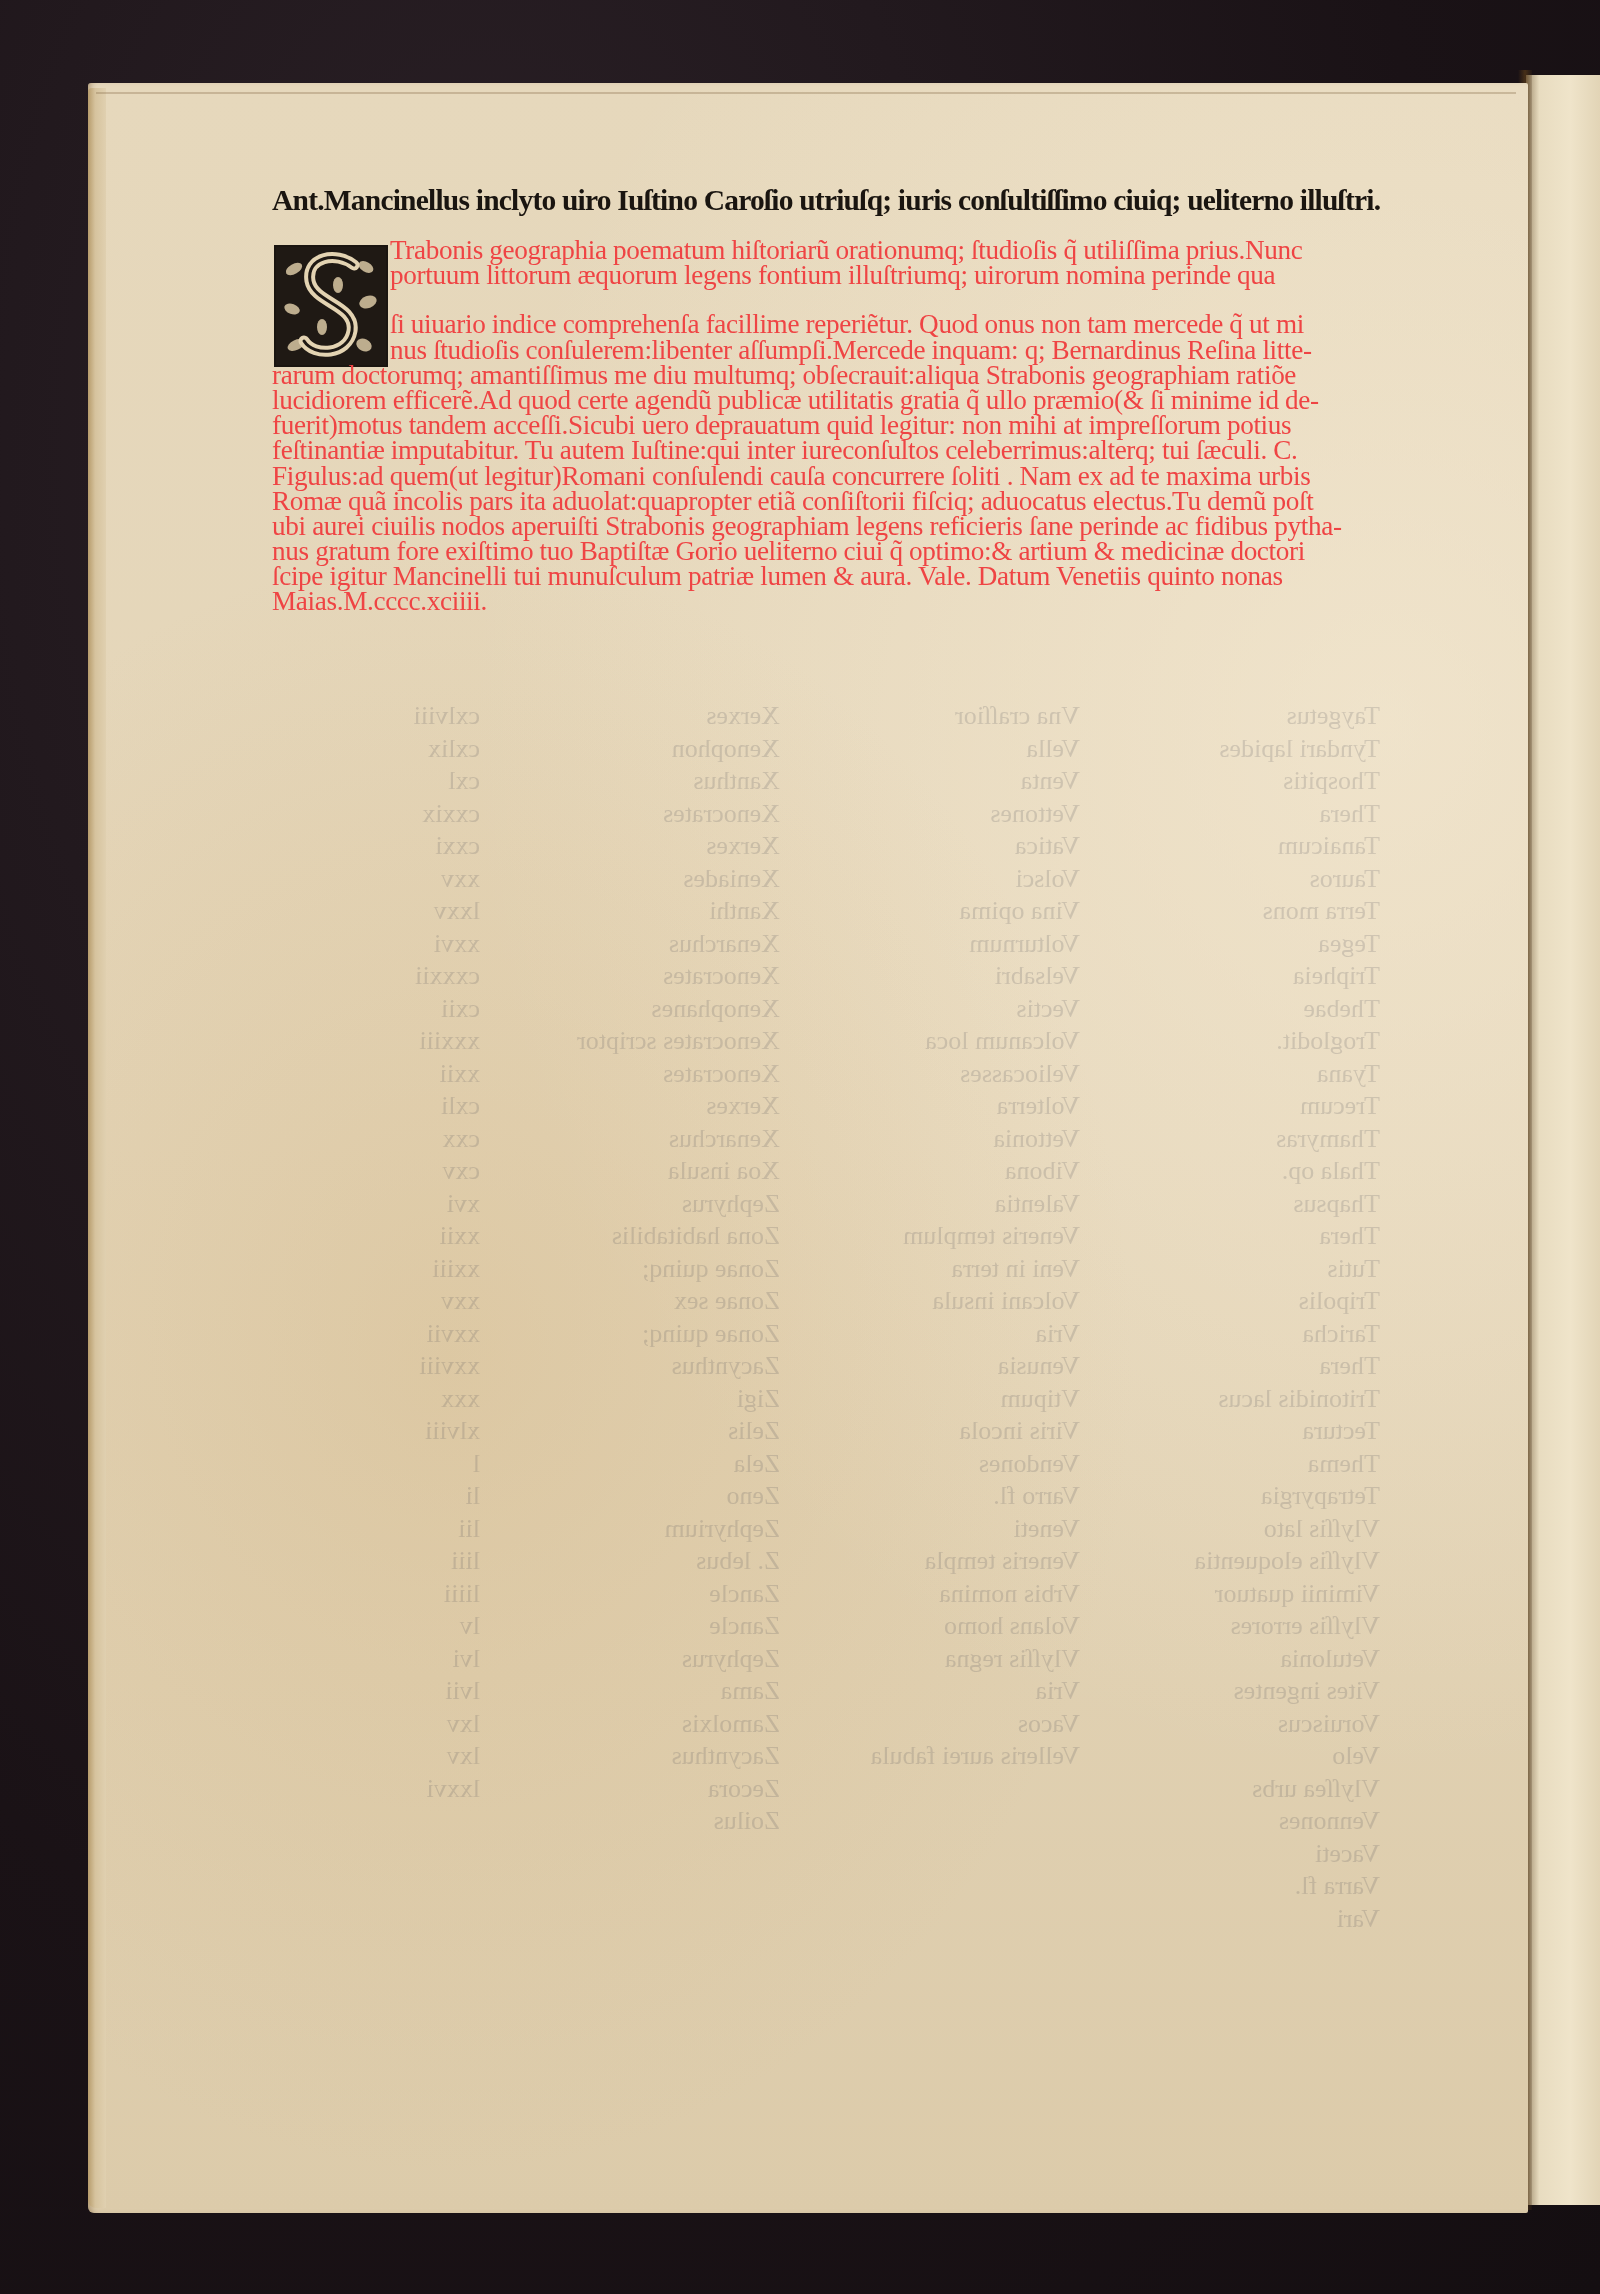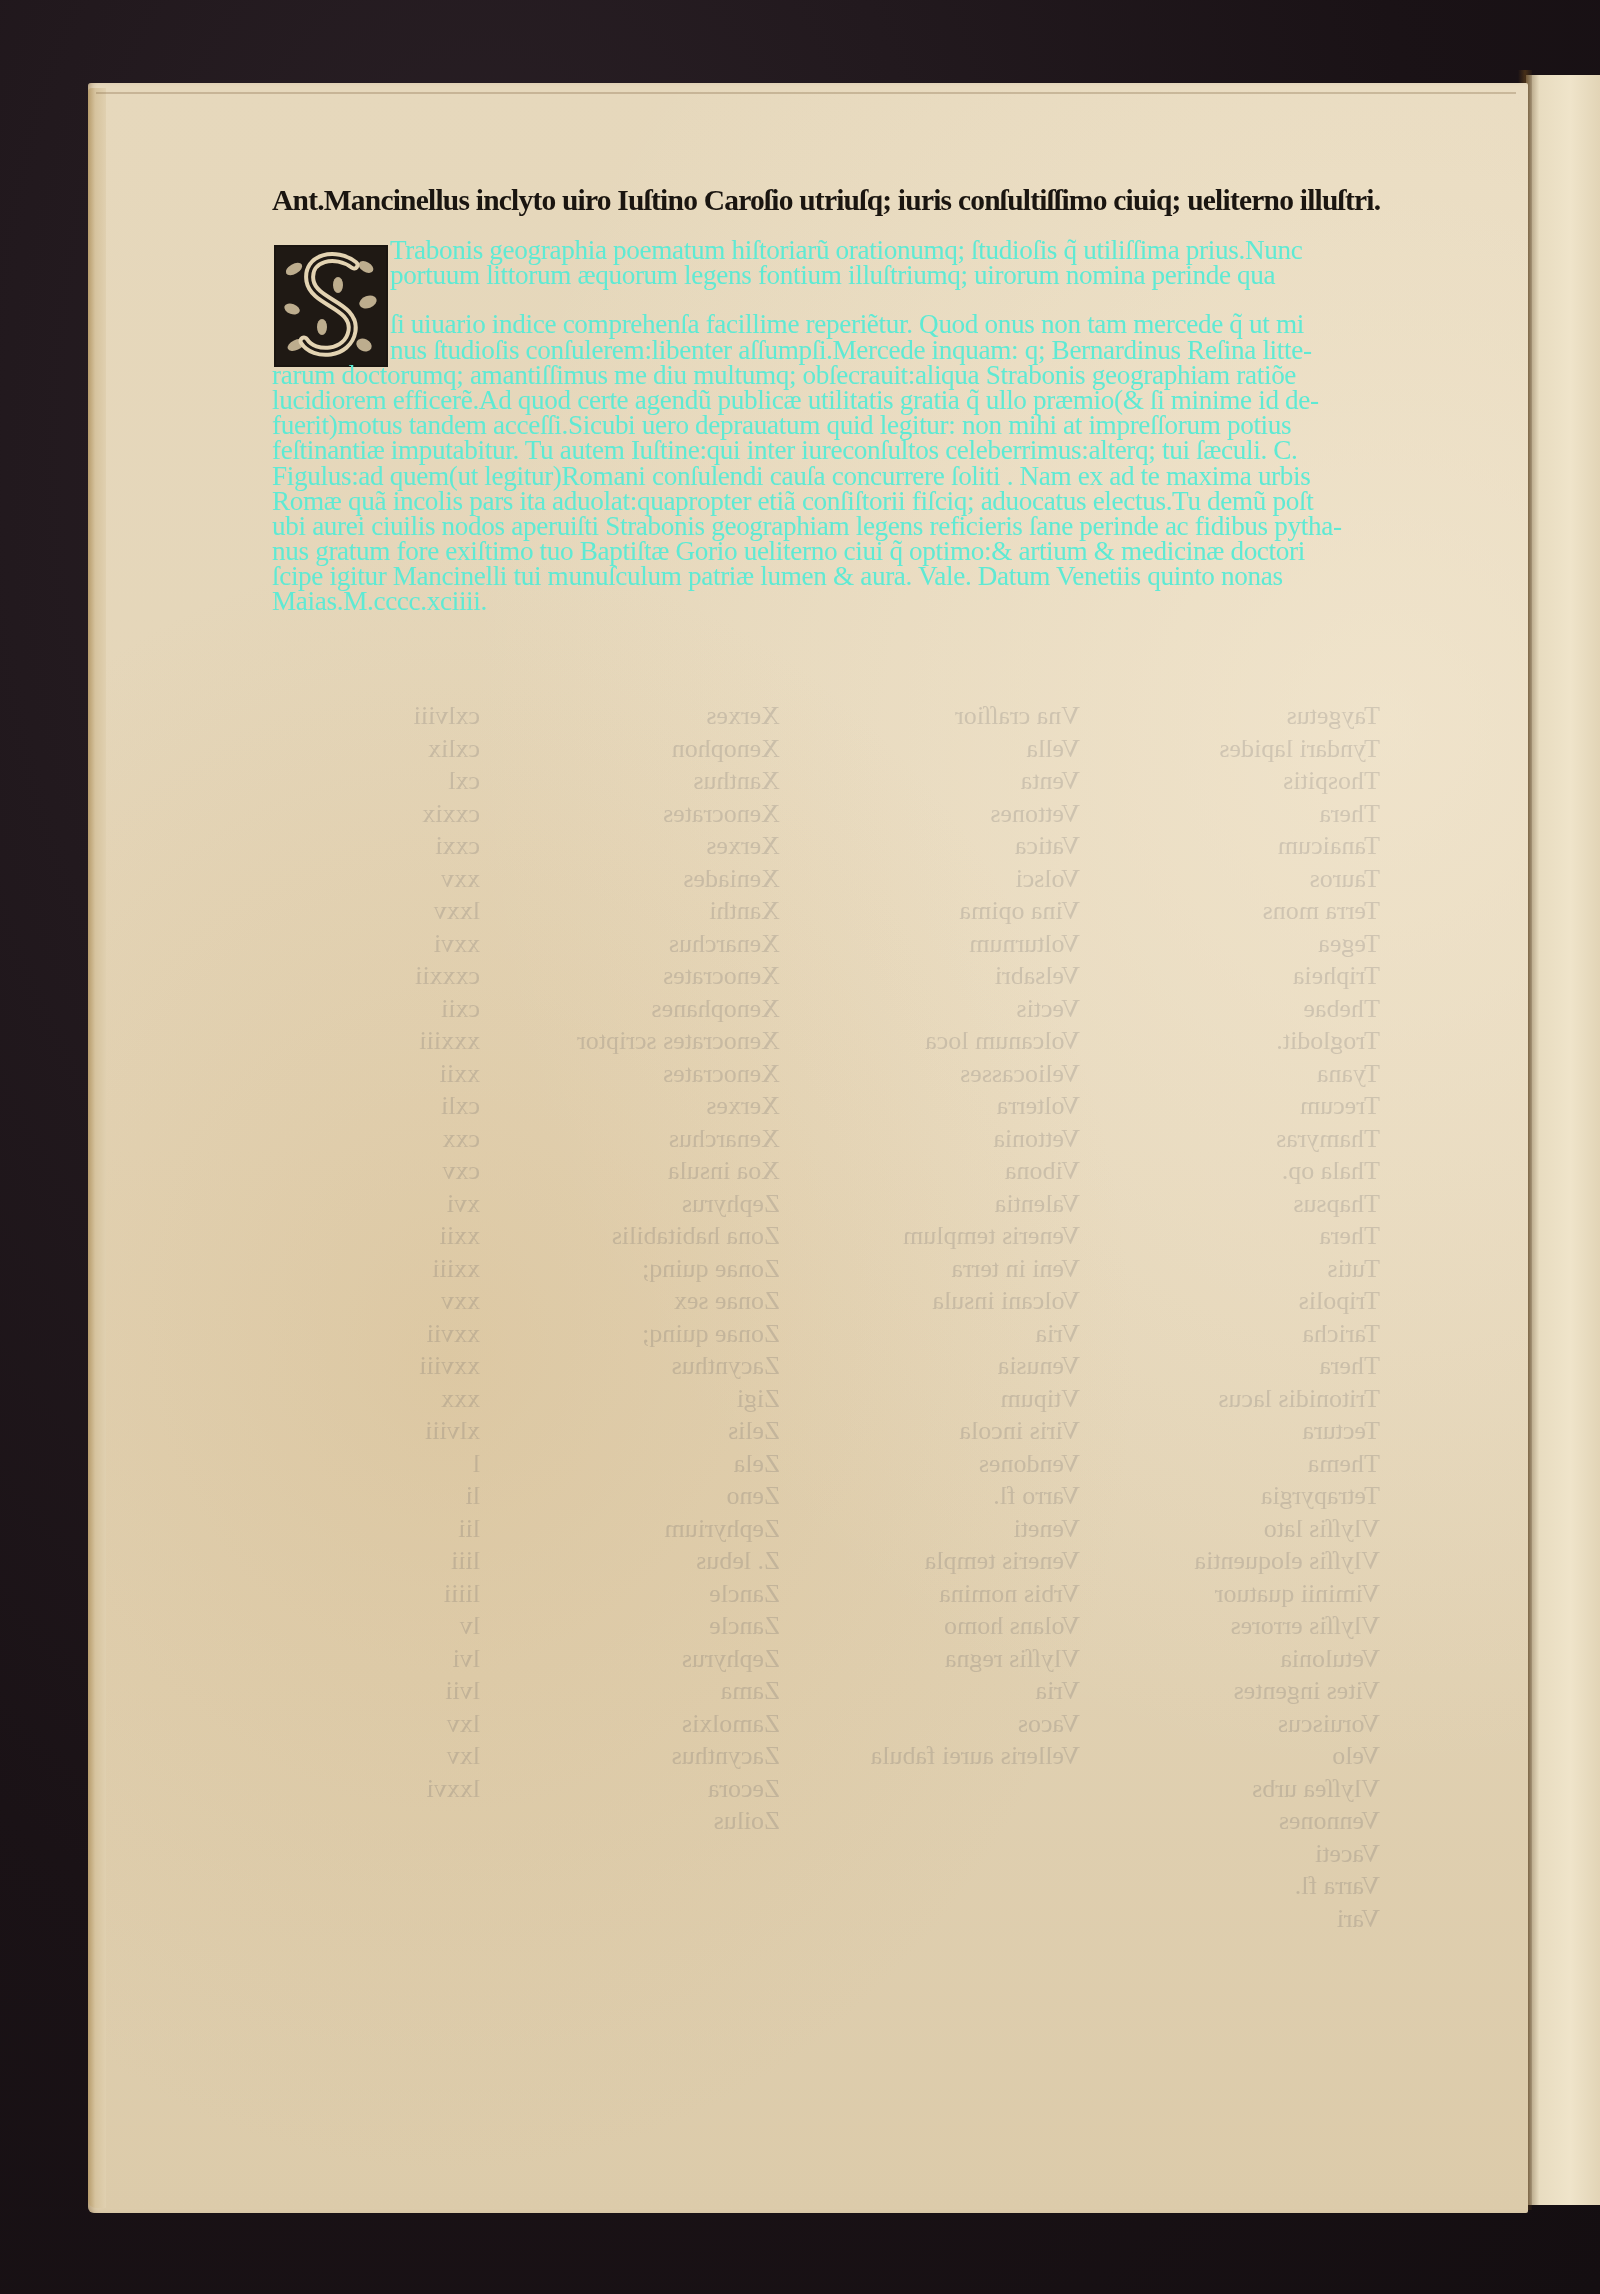--- a/index.html
+++ b/index.html
@@ -61,21 +61,21 @@
   .heading {
     position: absolute; left: 272px; top: 183px; width: 1110px;
     font-family: "Liberation Serif", serif;
     font-weight: bold;
     font-size: 30px; letter-spacing: -0.8px;
     color: #1a1510;
     white-space: nowrap;
   }
   .body-block {
     position: absolute; left: 272px; top: 238px; width: 1100px;
-    color: #5eead4;
+    color: #ef4444;
     font-family: "Liberation Serif", serif;
     font-size: 27.2px;
     line-height: 25.2px;
     letter-spacing: -0.35px;
   }
   .line { white-space: nowrap; height: 25.2px; display: block; }
   .line.indent { padding-left: 118px; }
   .dropcap {
     position: absolute; left: 274px; top: 245px; width: 114px; height: 122px;
     border: 2px solid #1a1510;

